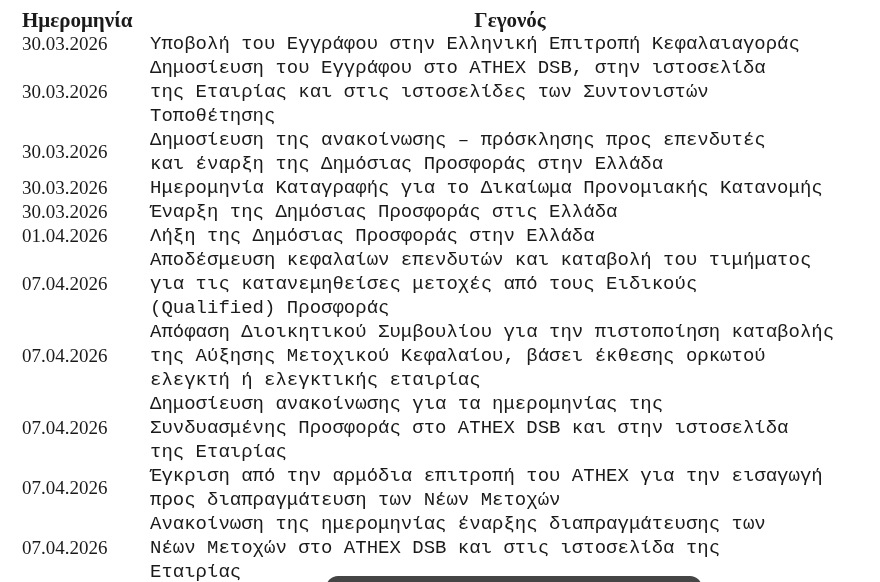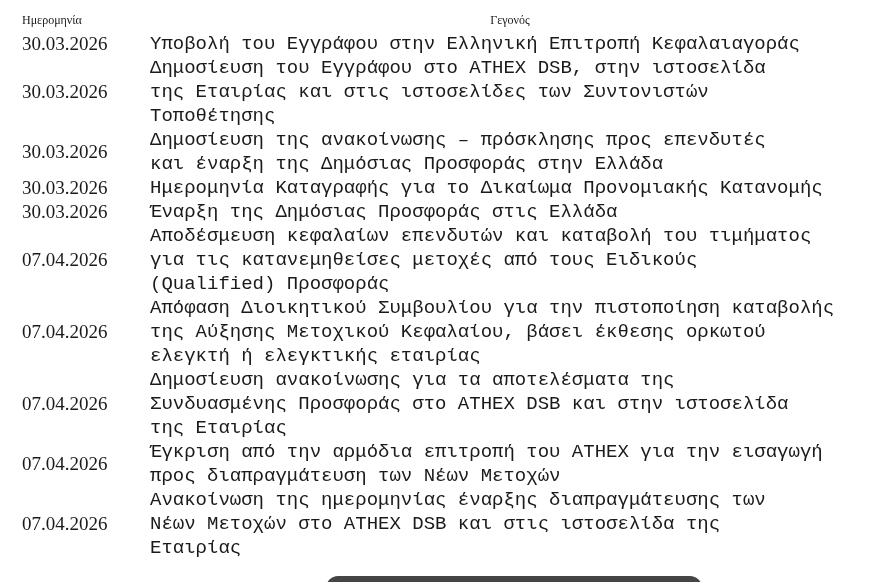--- a/index.html
+++ b/index.html
@@ -7,21 +7,21 @@
     width: 880px; height: 582px; overflow: hidden; position: relative;
     background: #ffffff; color: #1a1a1a;
     font-family: "Liberation Serif", "DejaVu Serif", serif;
   }
   .doc { position: absolute; left: 0; top: 0; width: 880px; }
   table.schedule {
     border-collapse: collapse; margin-left: 22px; margin-top: 8px;
     font-size: 19px; line-height: 24px;
   }
   table.schedule th {
-    font-weight: normal; font-size: 12px; padding: 0; height: 22px; vertical-align: bottom;
+    font-weight: bold; font-size: 21px; padding: 0; height: 22px; vertical-align: bottom;
   }
   th.col-date { text-align: left; width: 128px; }
   th.col-event { padding-left: 0; }
   td { padding: 0; vertical-align: middle; }
   td.date { width: 128px; white-space: nowrap; margin-left: 45px; }
   td.event { width: 660px; padding-left: 0; font-family: Liberation Mono, monospace; }
   .overlay {
     position: absolute; left: 326px; top: 576px; width: 376px; height: 12px;
     background: #454545; border-radius: 12px 12px 0 0;
   }
@@ -52,30 +52,34 @@
         </tr>
       <tr>
           <td class="date">30.03.2026</td>
           <td class="event">Ημερομηνία Καταγραφής για το Δικαίωμα Προνομιακής Κατανομής</td>
         </tr>
       <tr>
           <td class="date">30.03.2026</td>
           <td class="event">Έναρξη της Δημόσιας Προσφοράς στις Ελλάδα</td>
         </tr>
       <tr>
+          <td class="date">01.04.2026</td>
+          <td class="event">Λήξη της Δημόσιας Προσφοράς στην Ελλάδα</td>
+        </tr>
+      <tr>
           <td class="date">07.04.2026</td>
           <td class="event" style="padding-right:40px">Αποδέσμευση κεφαλαίων επενδυτών και καταβολή του τιμήματος για τις κατανεμηθείσες μετοχές από τους Ειδικούς (Qualified) Προσφοράς</td>
         </tr>
       <tr>
           <td class="date">07.04.2026</td>
           <td class="event" style="padding-right:20px">Απόφαση Διοικητικού Συμβουλίου για την πιστοποίηση καταβολής της Αύξησης Μετοχικού Κεφαλαίου, βάσει έκθεσης ορκωτού ελεγκτή ή ελεγκτικής εταιρίας</td>
         </tr>
       <tr>
           <td class="date">07.04.2026</td>
-          <td class="event" style="padding-right:60px">Δημοσίευση ανακοίνωσης για τα αποτελέσματα της Συνδυασμένης Προσφοράς στο ATHEX DSB και στην ιστοσελίδα της Εταιρίας</td>
+          <td class="event" style="padding-right:60px">Δημοσίευση ανακοίνωσης για τα ημερομηνίας της Συνδυασμένης Προσφοράς στο ATHEX DSB και στην ιστοσελίδα της Εταιρίας</td>
         </tr>
       <tr>
           <td class="date">07.04.2026</td>
           <td class="event" style="padding-right:20px">Έγκριση από την αρμόδια επιτροπή του ATHEX για την εισαγωγή προς διαπραγμάτευση των Νέων Μετοχών</td>
         </tr>
       <tr>
           <td class="date">07.04.2026</td>
           <td class="event" style="padding-right:60px">Ανακοίνωση της ημερομηνίας έναρξης διαπραγμάτευσης των Νέων Μετοχών στο ATHEX DSB και στις ιστοσελίδα της Εταιρίας</td>
         </tr>
     </tbody>

